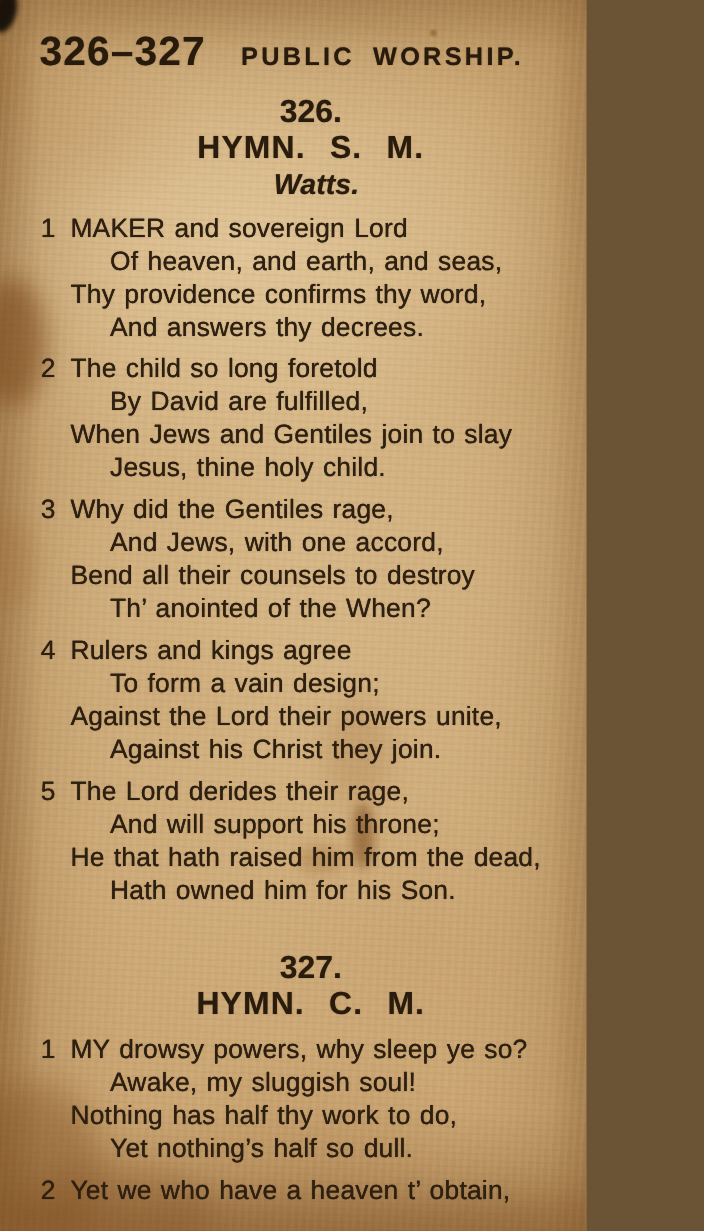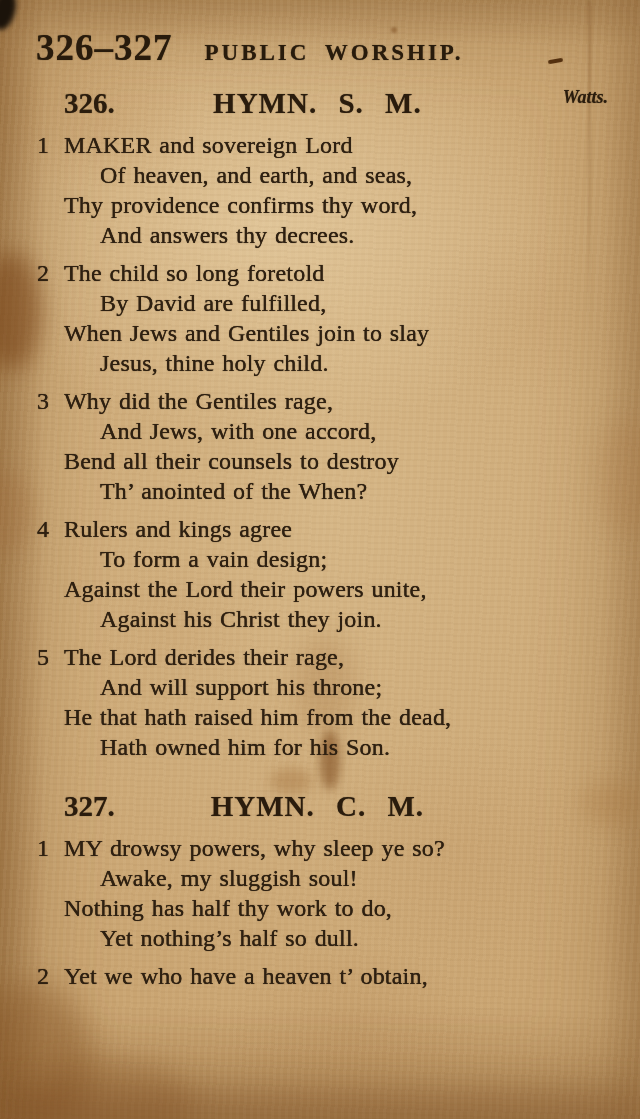--- a/index.html
+++ b/index.html
@@ -1,21 +1,21 @@
 <!DOCTYPE html>
 <html><head>
 <meta charset="utf-8">
 <style>
   html, body { margin:0; padding:0; background:#6b5436; }
 
   .page {
     position:relative;
-    width:640px; height:1119px;
+    width:533px; height:1119px;
     overflow:hidden;
-    font-family:Liberation Serif, serif;
+    font-family:Liberation Sans, sans-serif;
     color:#2e2011;
     background:
       radial-gradient(420px 300px at 42% 20%, rgba(238,216,175,.55), transparent 72%),
       radial-gradient(520px 720px at 52% 45%, rgba(226,200,155,.50), transparent 78%),
       linear-gradient(90deg, rgba(128,82,36,.42), rgba(128,82,36,0) 7%),
       linear-gradient(270deg, rgba(138,94,48,.25), rgba(138,94,48,0) 6%),
       linear-gradient(0deg, rgba(132,86,40,.30), rgba(132,86,40,0) 10%),
       linear-gradient(180deg, rgba(120,78,34,.22), rgba(120,78,34,0) 4%),
       #c9a471;
     box-shadow: inset 0 0 85px 22px rgba(112,72,30,.33);
@@ -58,32 +58,33 @@
   .page-header {
     display:flex; align-items:baseline;
     padding:26px 0 0 36px;
     font-weight:bold; color:#281b0c;
     text-shadow:0 0 1px rgba(40,27,12,.75);
   }
   .page-range  { font-size:37px; letter-spacing:1px; }
   .section-title { font-size:23px; margin-left:32px; letter-spacing:3px; word-spacing:7px; }
 
   .hymn { margin-top:18px; }
-  .hymn + .hymn { margin-top:28px; }
+  .hymn + .hymn { margin-top:39px; }
 
   .hymn-header {
-    display:flex; align-items:flex-start;
+    display:flex; align-items:center;
     padding:0 32px 0 64px;
     margin-bottom:10px;
     font-weight:bold; color:#2a1c0d;
     text-shadow:0 0 1px rgba(42,28,13,.7);
+    flex-direction:column;
   }
   .hymn-number { font-size:29px; }
   .hymn-title  { flex:1; text-align:center; font-size:29px; letter-spacing:1px; word-spacing:13px; }
-  .hymn-author { min-width:88px; text-align:right; font-size:18px; font-style:italic; }
+  .hymn-author { min-width:88px; text-align:right; font-size:26px; font-style:italic; }
 
   .stanza { position:relative; margin-bottom:8px; }
   .verse-line {
     font-size:24px; line-height:30px;
     margin-left:64px; letter-spacing:.2px; word-spacing:1.5px;
     text-shadow:0 0 .9px rgba(46,32,17,.85), 0 0 .4px rgba(46,32,17,.6);
     white-space:nowrap;
   }
   .verse-line.indent { margin-left:100px; }
   .verse-number { position:absolute; left:37px; top:0; }

